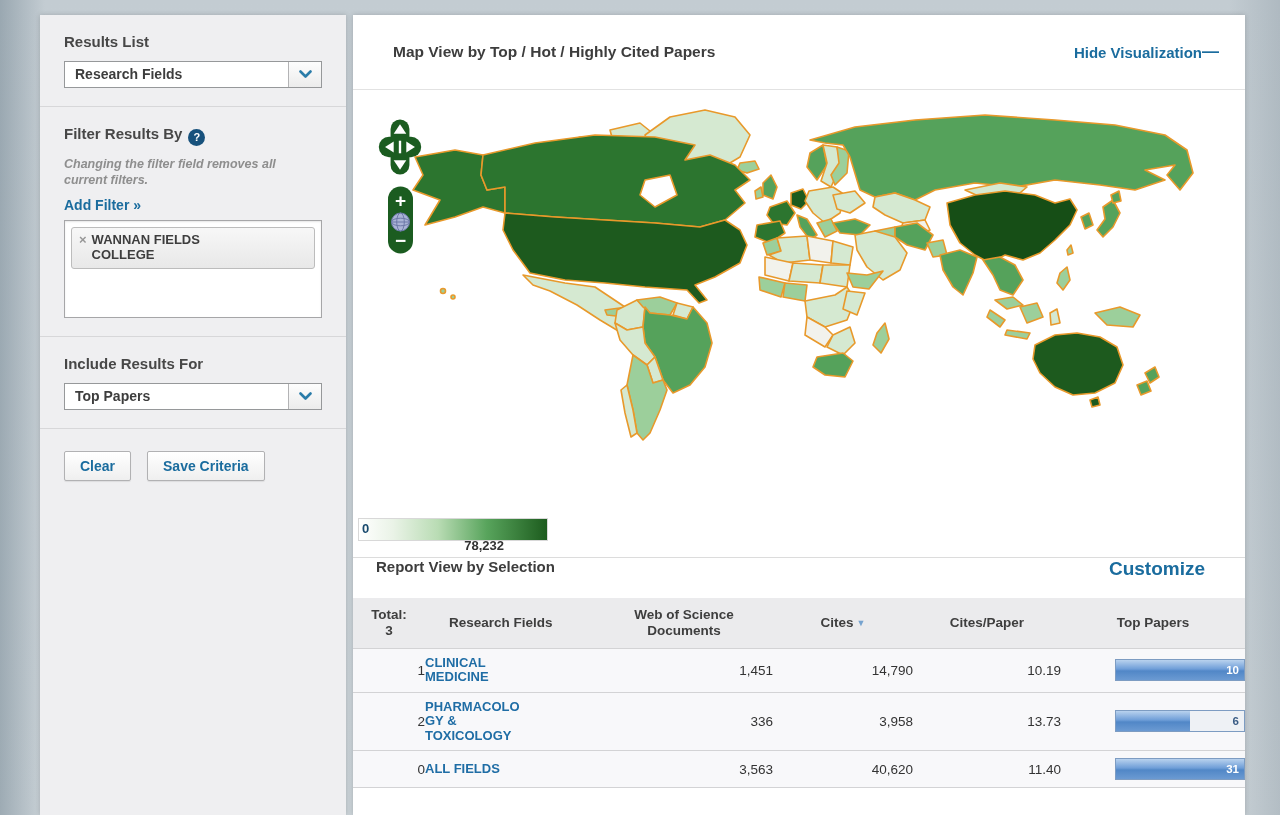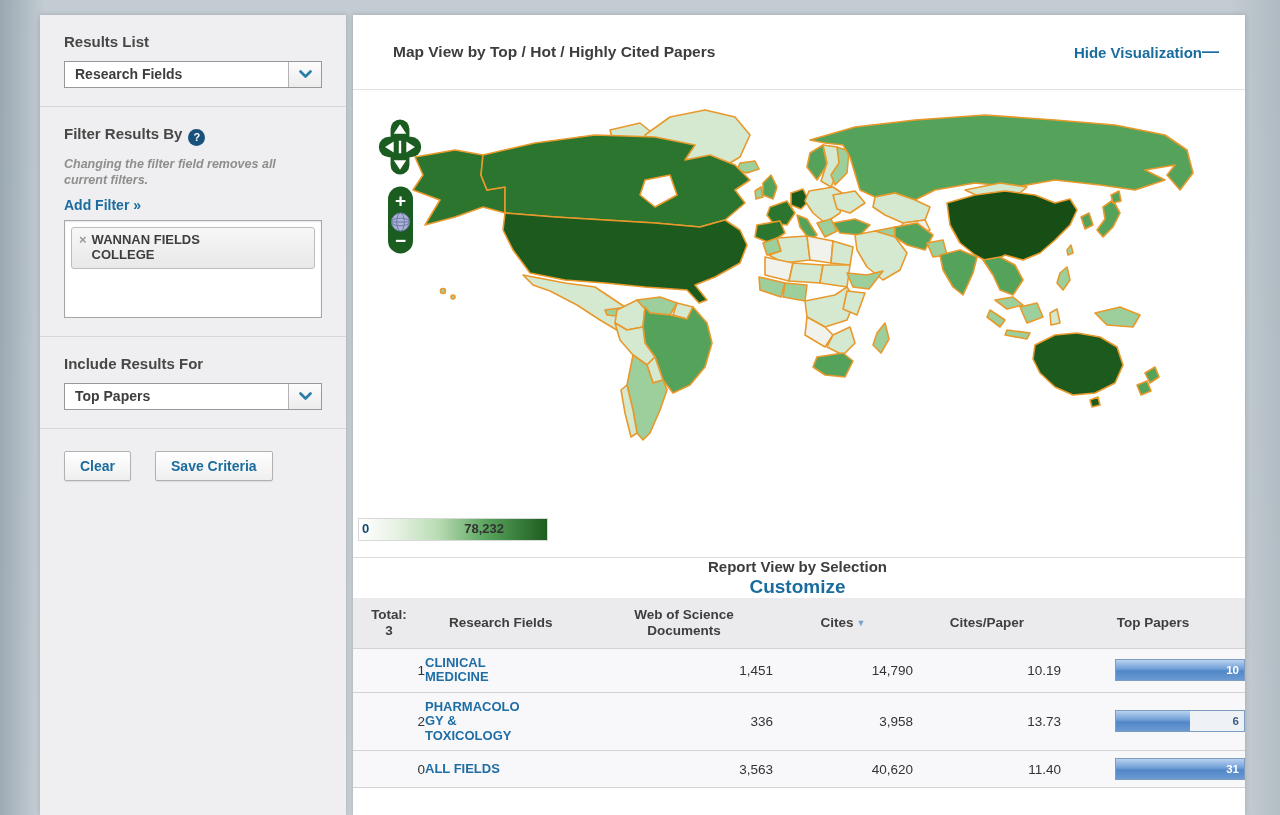--- a/index.html
+++ b/index.html
@@ -33,21 +33,21 @@
   .add-filter { display:inline-block; font-size:14px; font-weight:bold; color:#1a6c9e;
     text-decoration:none; margin-bottom:7px; cursor:pointer; }
   .filter-box { background:#fff; border:1px solid #a6a6a8; height:98px; padding:6px;
     box-shadow:inset 0 1px 2px rgba(0,0,0,.10); }
   .chip { display:flex; align-items:flex-start; gap:5px; padding:5px 8px 6px 7px;
     background:linear-gradient(#f7f7f7,#e8e8e8); border:1px solid #bcbcbc;
     border-radius:3px; cursor:pointer; }
   .chip-x { color:#979797; font-size:13px; font-weight:bold; line-height:14px; }
   .chip-label { font-size:13px; font-weight:bold; color:#3e3e3e; line-height:1.1;
     width:170px; }
-  .btn-row { display:flex; gap:24px; padding-top:4px; }
+  .btn-row { display:flex; gap:16px; padding-top:4px; }
   .btn { font-family:inherit; font-size:14px; font-weight:bold; color:#1a6c9e;
     background:linear-gradient(#ffffff,#efefef); border:1px solid #b1b1b3;
     border-radius:2px; height:30px; padding:0 15px; cursor:pointer;
     box-shadow:0 1px 1px rgba(0,0,0,.08); }
 
   
   .panel { position:absolute; left:353px; top:15px; width:892px; height:800px;
     background:#fff; box-shadow:0 0 5px rgba(0,0,0,.18); }
   .map-header { height:75px; padding:0 26px 0 40px; display:flex;
     align-items:center; justify-content:space-between; border-bottom:1px solid #e2e2e2; }
@@ -61,26 +61,26 @@
   .map-svg * { stroke:#e8992b; stroke-width:1.6; stroke-linejoin:round; }
   .m0{fill:#f2f2ec}.m1{fill:#d5e9d1}.m2{fill:#9ccf9b}.m3{fill:#55a25b}
   .m4{fill:#2c752f}.m5{fill:#1d5a1e}.m6{fill:#164e16}.mw{fill:#ffffff}
   .pan-ctl { position:absolute; left:25px; top:24px; cursor:pointer; }
   .zoom-ctl { position:absolute; left:34px; top:96px; cursor:pointer; }
 
   .legend { position:absolute; left:5px; bottom:16px; width:190px; height:23px; }
   .legend-bar { width:100%; height:100%; border:1px solid #d8d8d8;
     background:linear-gradient(90deg,#ffffff 0%,#eaf3e7 18%,#b9dcb4 42%,#58a45c 68%,#1d5c1e 100%); }
   .legend-min { position:absolute; left:4px; top:3px; font-size:13px; font-weight:bold; color:#194a6e; }
-  .legend-max { position:absolute; left:58px; top:3px; width:88px; text-align:right;
+  .legend-max { position:absolute; left:58px; top:20px; width:88px; text-align:right;
     font-size:13px; font-weight:bold; color:#333; }
 
   
-  .report-header { height:41px; border-top:1px solid #dcdcdc; padding:0 26px 0 23px;
-    display:flex; align-items:center; justify-content:space-between;flex-direction:column; }
+  .report-header { height:41px; border-top:1px solid #dcdcdc; padding:0 40px 0 23px;
+    display:flex; justify-content:space-between; }
   .report-title { font-size:15px; font-weight:bold; color:#3d3d3d; }
   .customize { font-size:19px; font-weight:bold; color:#1a6c9e; text-decoration:none; cursor:pointer; }
 
   table.report { width:100%; border-collapse:collapse; table-layout:fixed; }
   table.report th { background:#ebebed; height:50px; font-size:13.5px; font-weight:bold;
     color:#3e3e3e; vertical-align:middle; }
   .col-total{width:72px}.col-field{width:170px}.col-wos{width:178px}
   .col-cites{width:140px}.col-cpp{width:148px}.col-top{width:184px}
   th .th-wrap { display:inline-block; width:112px; line-height:1.15; }
   th.sortable { color:#3b76ad; cursor:pointer; }

